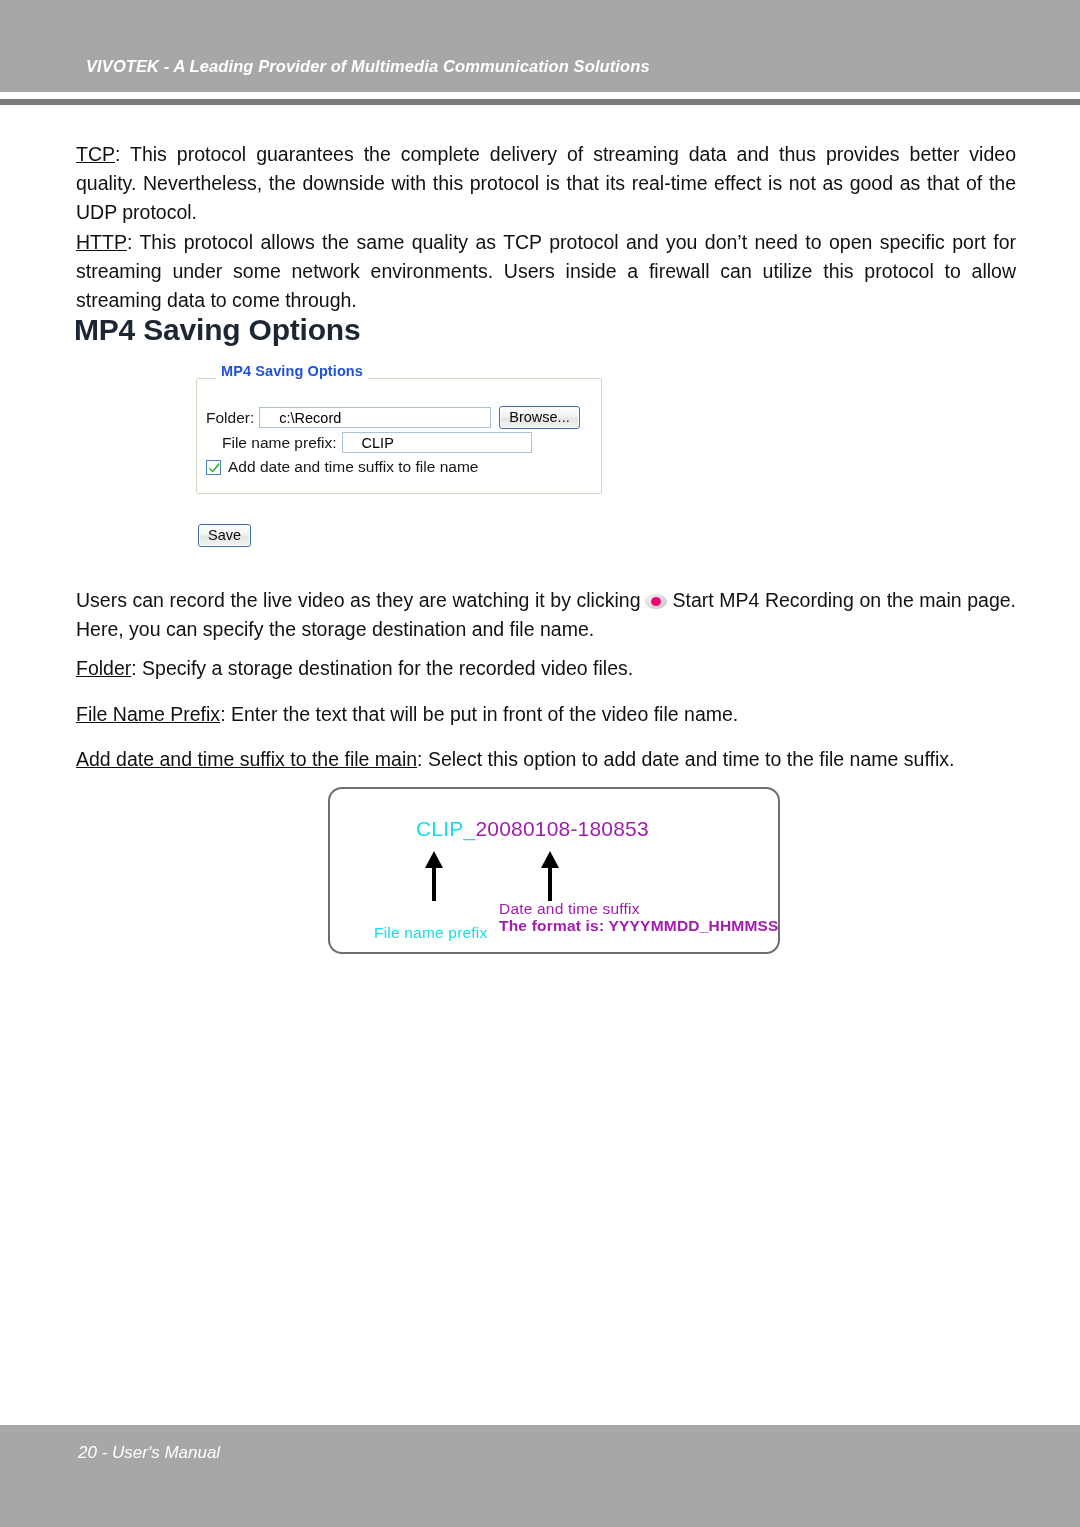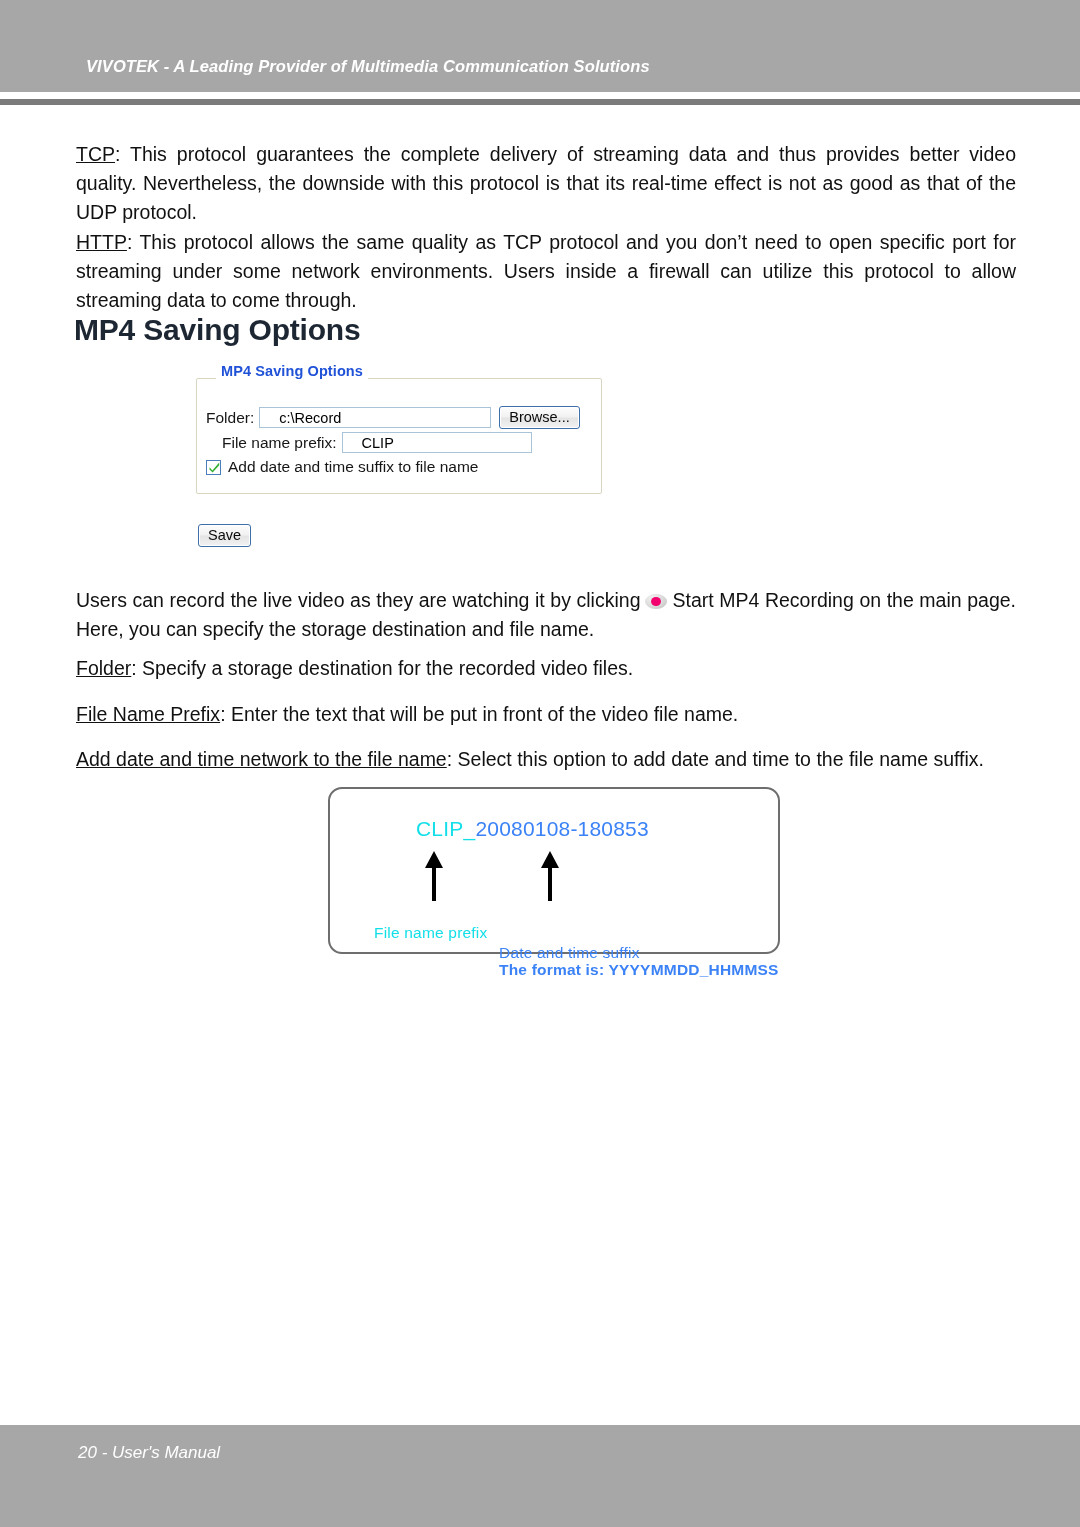--- a/index.html
+++ b/index.html
@@ -185,21 +185,21 @@
   }
   #filename-demo {
     position: absolute;
     left: 416px;
     top: 817px;
     font-size: 21px;
     letter-spacing: 0.2px;
     white-space: nowrap;
   }
   .cyan { color: #12dfe8; margin-top: 24px; }
-  .orange { color: #3b82f6; margin-top: 44px; }
+  .orange { color: #a21caf; }
 
   .arrow-up {
     position: absolute;
     width: 24px;
     height: 50px;
   }
   #arrow-prefix { left: 422px; top: 851px; }
   #arrow-suffix { left: 538px; top: 851px; }
 
   .anno {
@@ -279,21 +279,21 @@
 
 <div class="para noj" style="top:654px;">
   <span class="u">Folder</span><span>: Specify a storage destination for the recorded video files.</span>
 </div>
 
 <div class="para noj" style="top:700px;">
   <span class="u">File Name Prefix</span><span>: Enter the text that will be put in front of the video file name.</span>
 </div>
 
 <div class="para noj" style="top:745px;">
-  <span class="u">Add date and time network to the file name</span><span>: Select this option to add date and time to the file name suffix.</span>
+  <span class="u">Add date and time suffix to the file main</span><span>: Select this option to add date and time to the file name suffix.</span>
 </div>
 
 <div id="illustration-box"></div>
 
 <div id="filename-demo">
   <span class="cyan">CLIP_</span><span class="orange">20080108-180853</span>
 </div>
 
 <svg class="arrow-up" id="arrow-prefix" viewBox="0 0 24 50">
   <path d="M12 0 L21 17 L14 17 L14 50 L10 50 L10 17 L3 17 Z" fill="#000000"></path>

